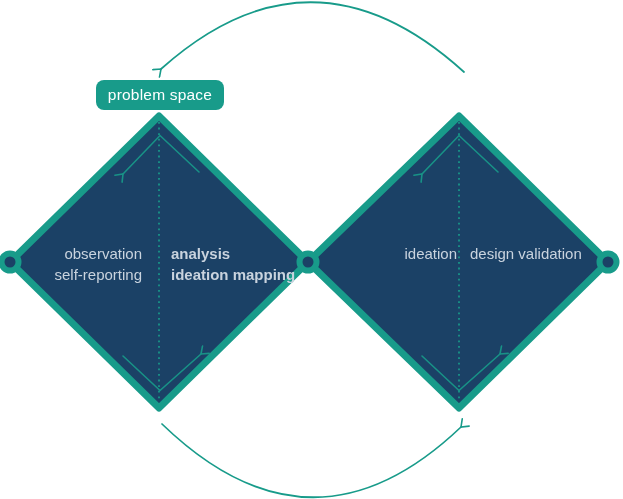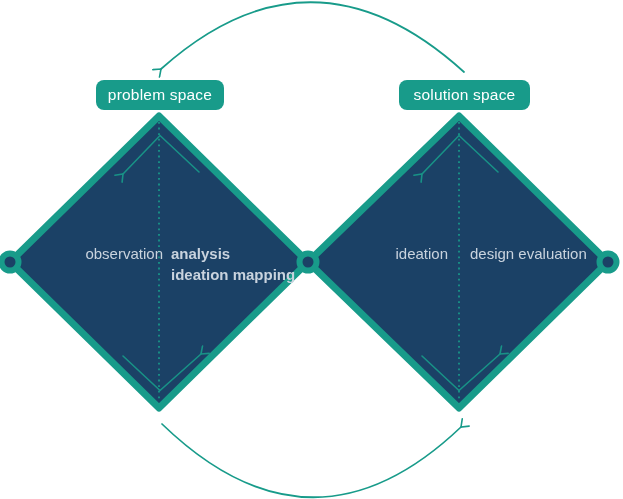--- a/index.html
+++ b/index.html
@@ -75,23 +75,23 @@
   .stage {
     position: absolute;
     top: 243px;
     font-size: 15px;
     line-height: 21px;
     color: var(--diamond_text, #c9d3de);
     white-space: nowrap;
   }
   .stage span { display: block; }
   .stage-right-align { text-align: right; }
-  .p-left  { right: 460px; margin-left: 10px; }
+  .p-left  { right: 481px; margin-left: 10px; }
   .p-right { left: 171px; font-weight: bold; }
-  .s-left  { right: 175px; }
+  .s-left  { right: 166px; }
   .s-right { left: 470px; }
 </style>
 </head>
 <body>
 
 <div class="canvas">
 
   <svg class="diagram-svg" viewBox="0 0 623 499">
     <defs>
       <marker id="ah" viewBox="-1 -6 10 12" markerWidth="10" markerHeight="12" refX="0" refY="0" orient="auto" markerUnits="userSpaceOnUse">
@@ -112,30 +112,30 @@
     <path class="chevron" d="M 123 356 L 160 390.5 L 201 354" marker-end="url(#ah)"></path>
     <path class="chevron" d="M 498 172 L 459 135.5 L 422 174" marker-end="url(#ah)"></path>
     <path class="chevron" d="M 422 356 L 459 390.5 L 500 354" marker-end="url(#ah)"></path>
 
     <circle class="node" cx="10" cy="262" r="8.5"></circle>
     <circle class="node" cx="308" cy="262" r="8.5"></circle>
     <circle class="node" cx="608" cy="262" r="8.5"></circle>
   </svg>
 
   <div class="space-label label-problem">problem space</div>
-  <div class="space-label label-solution">solution space</div>
 
   <div class="stage stage-right-align p-left">
     <span>observation</span>
+    <span>self-reporting</span>
   </div>
   <div class="stage p-right">
     <span>analysis</span>
     <span>ideation mapping</span>
   </div>
 
   <div class="stage stage-right-align s-left">
     <span>ideation</span>
   </div>
   <div class="stage s-right">
-    <span>design evaluation</span>
+    <span>design validation</span>
   </div>
 
 </div>
 
 </body></html>

